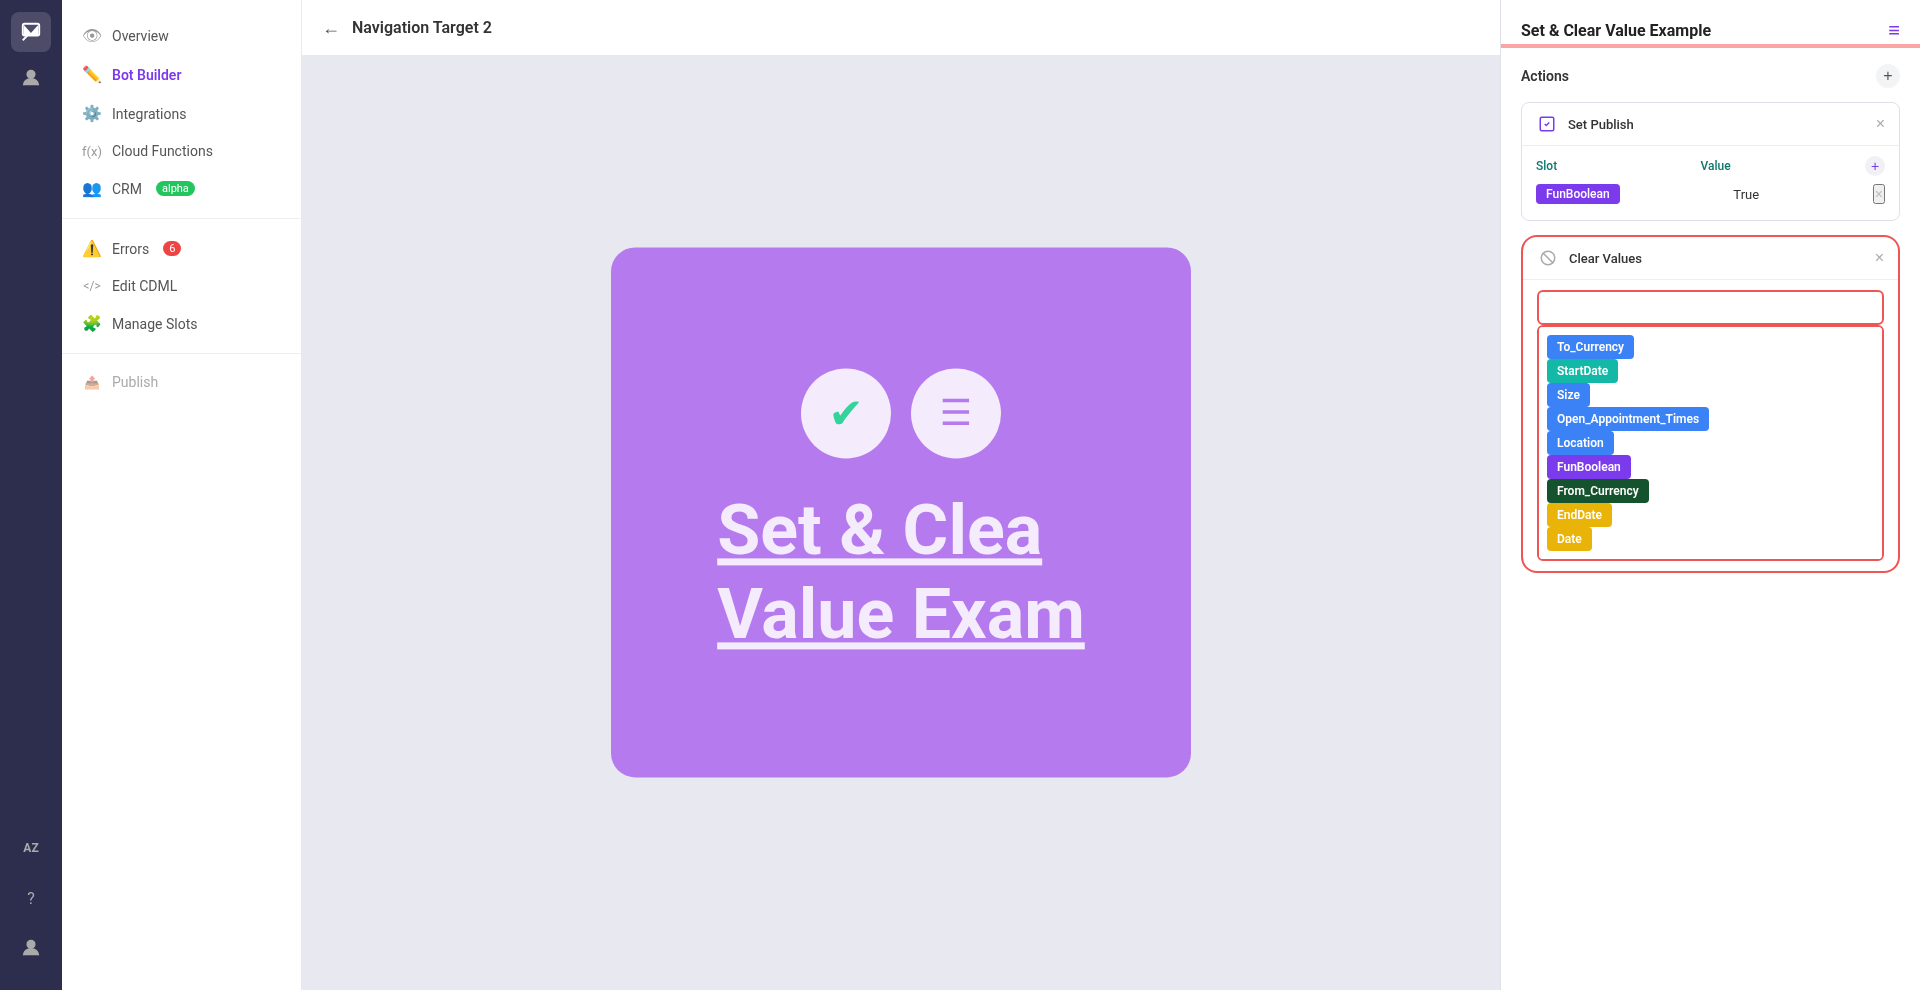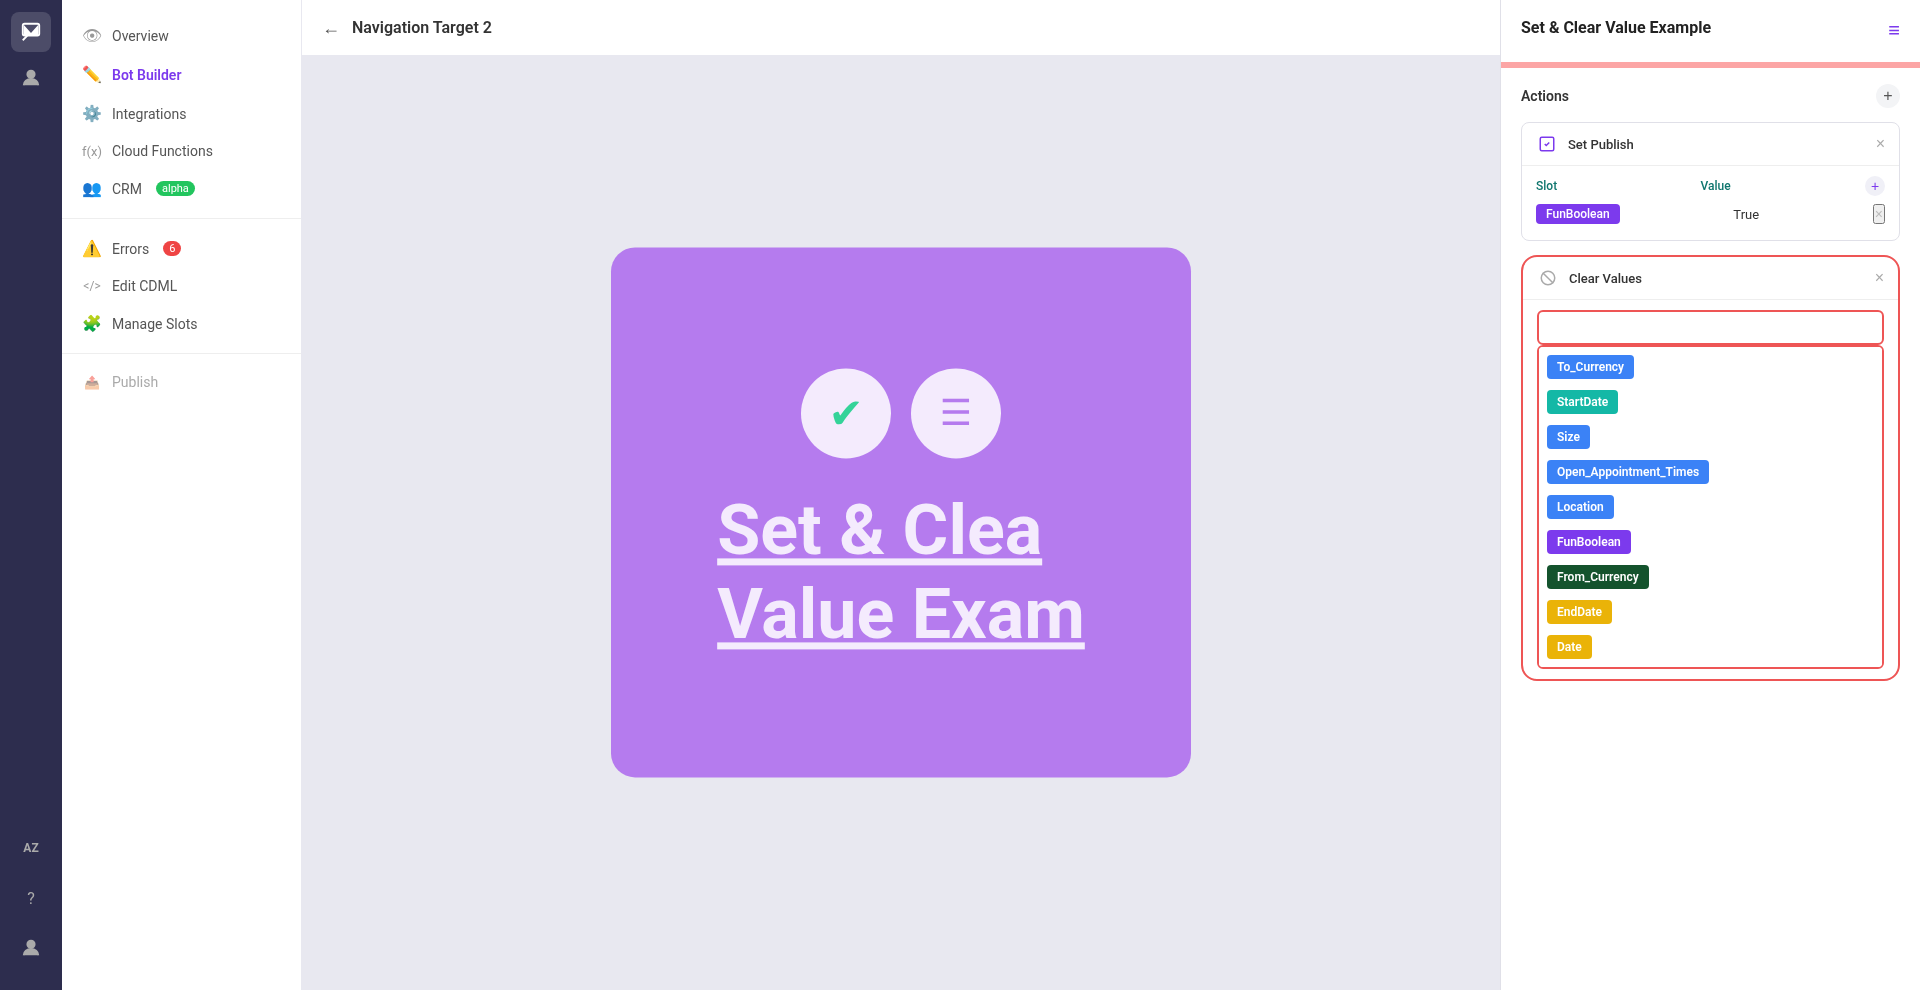--- a/index.html
+++ b/index.html
@@ -196,23 +196,24 @@
       width: 420px;
       background: #fff;
       border-left: 1px solid #e0e0e8;
       display: flex;
       flex-direction: column;
       overflow-y: auto;
       flex-shrink: 0;
     }
     .panel-header {
       display: flex;
+      align-items: center;
       justify-content: space-between;
-      padding: 18px 20px 20px;
-      border-bottom: 6px solid #fca5a5;
+      padding: 18px 20px 2px;
+      border-bottom: 4px solid #fca5a5;
     }
     .panel-title {
       font-size: 16px;
       font-weight: 700;
       color: #222;
     }
     .panel-menu-icon {
       color: #7c3aed;
       font-size: 20px;
       cursor: pointer;
@@ -360,21 +361,21 @@
       border-radius: 6px;
       overflow: hidden;
       position: relative;
     }
     .dropdown-list {
       max-height: 340px;
       overflow-y: auto;
       padding: 8px 8px;
       display: flex;
       flex-direction: column;
-      gap: 11px;
+      gap: 0;
       background: #fff;
     }
     .dropdown-item {
       padding: 5px 10px;
       border-radius: 4px;
       font-size: 12px;
       font-weight: 600;
       color: #fff;
       cursor: pointer;
       display: inline-block;

